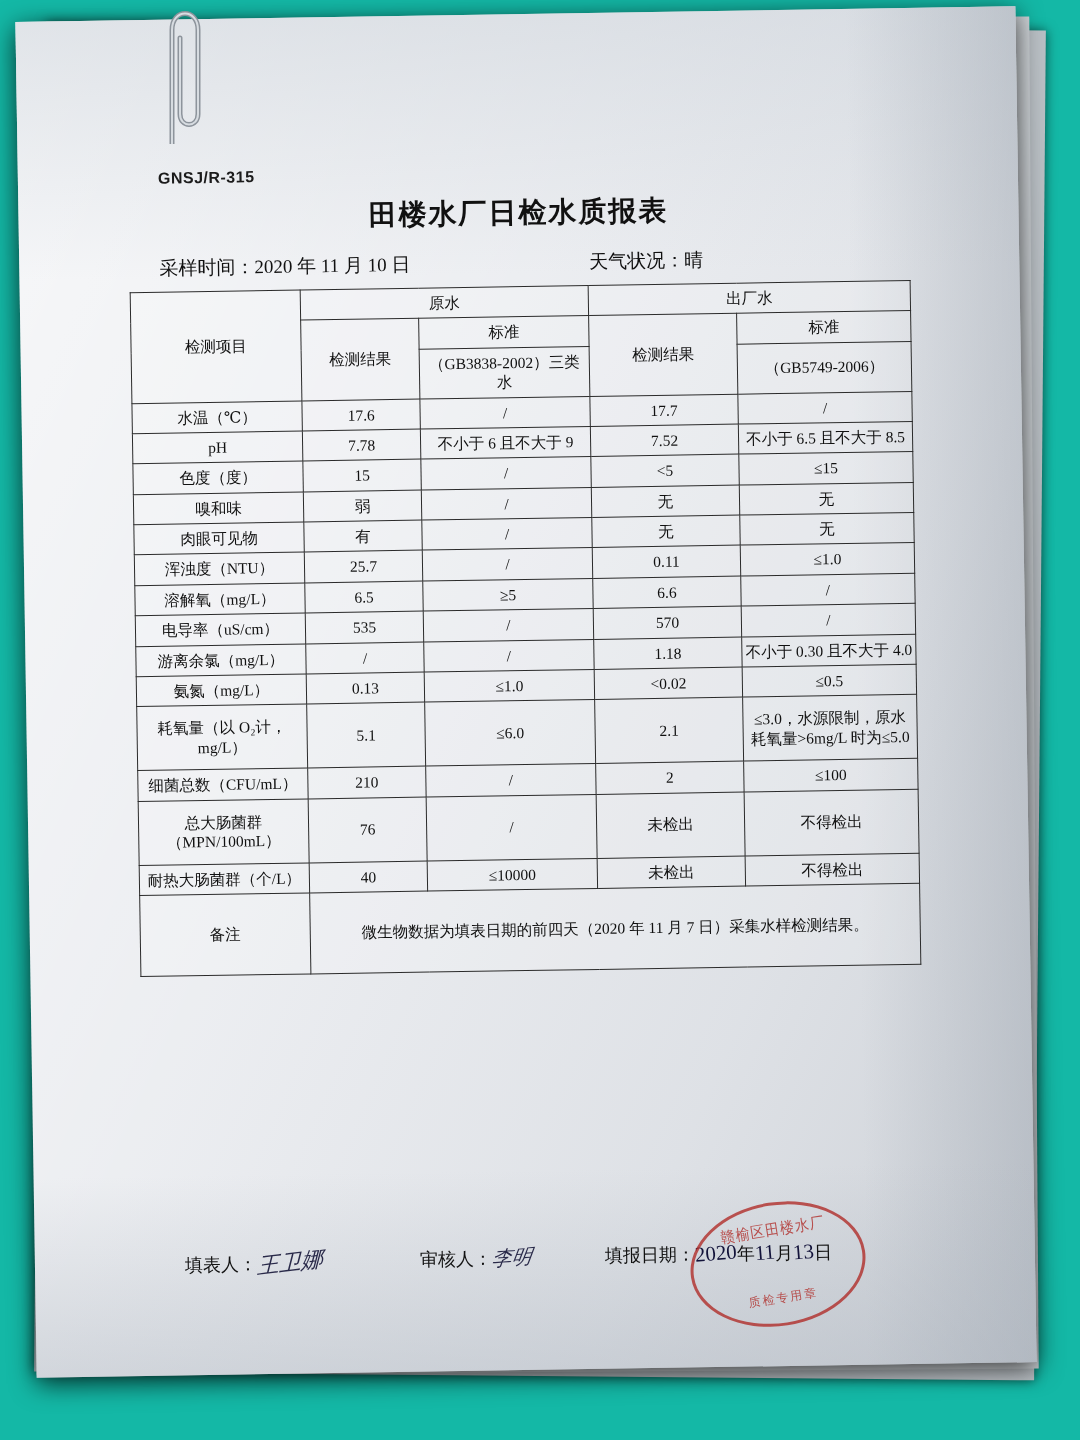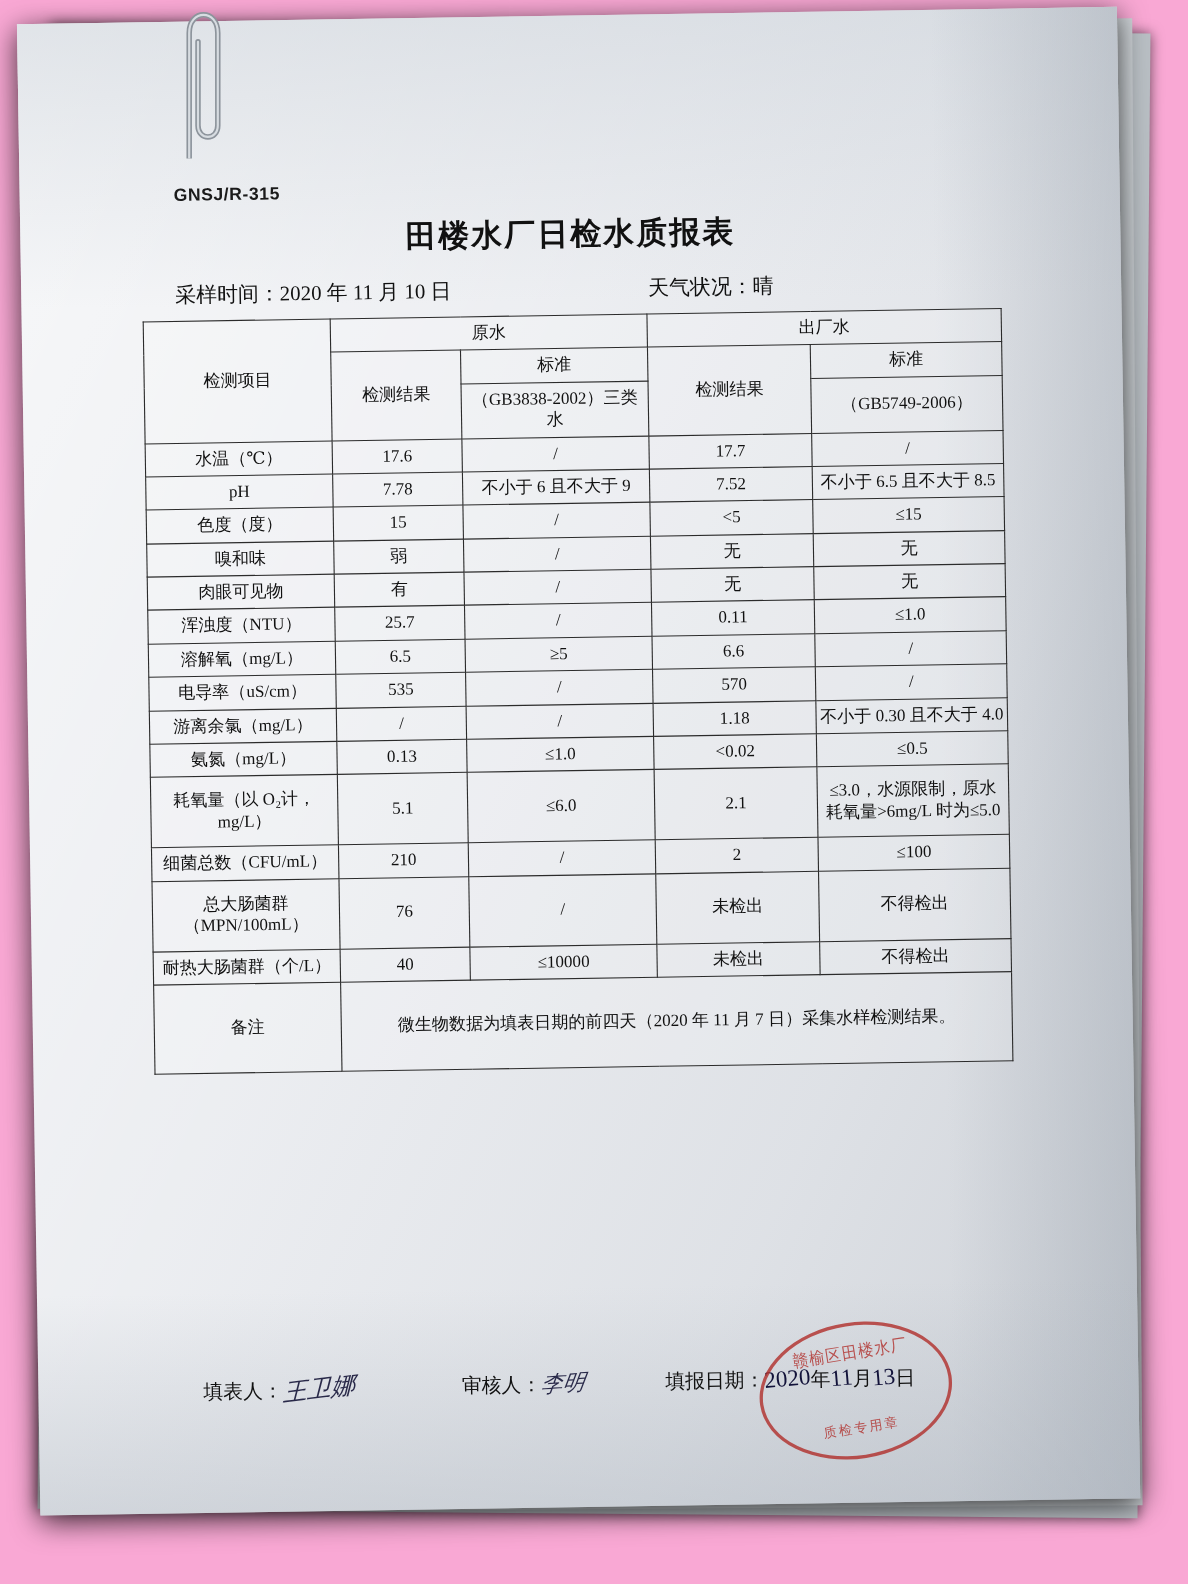--- a/index.html
+++ b/index.html
@@ -10,21 +10,21 @@
   body {
     width: 1080px;
     height: 1440px;
     overflow: hidden;
     font-family: "Liberation Serif", "DejaVu Serif", serif;
   }
   .scene {
     position: relative;
     width: 1080px;
     height: 1440px;
-    background: #f9a8d4;
+    background: #14b8a6;
   }
   
   .paper-stack-a {
     position: absolute;
     left: 40px;
     top: 26px;
     width: 1000px;
     height: 1350px;
     background: #b9bfc4;
     transform: rotate(0.5deg);

